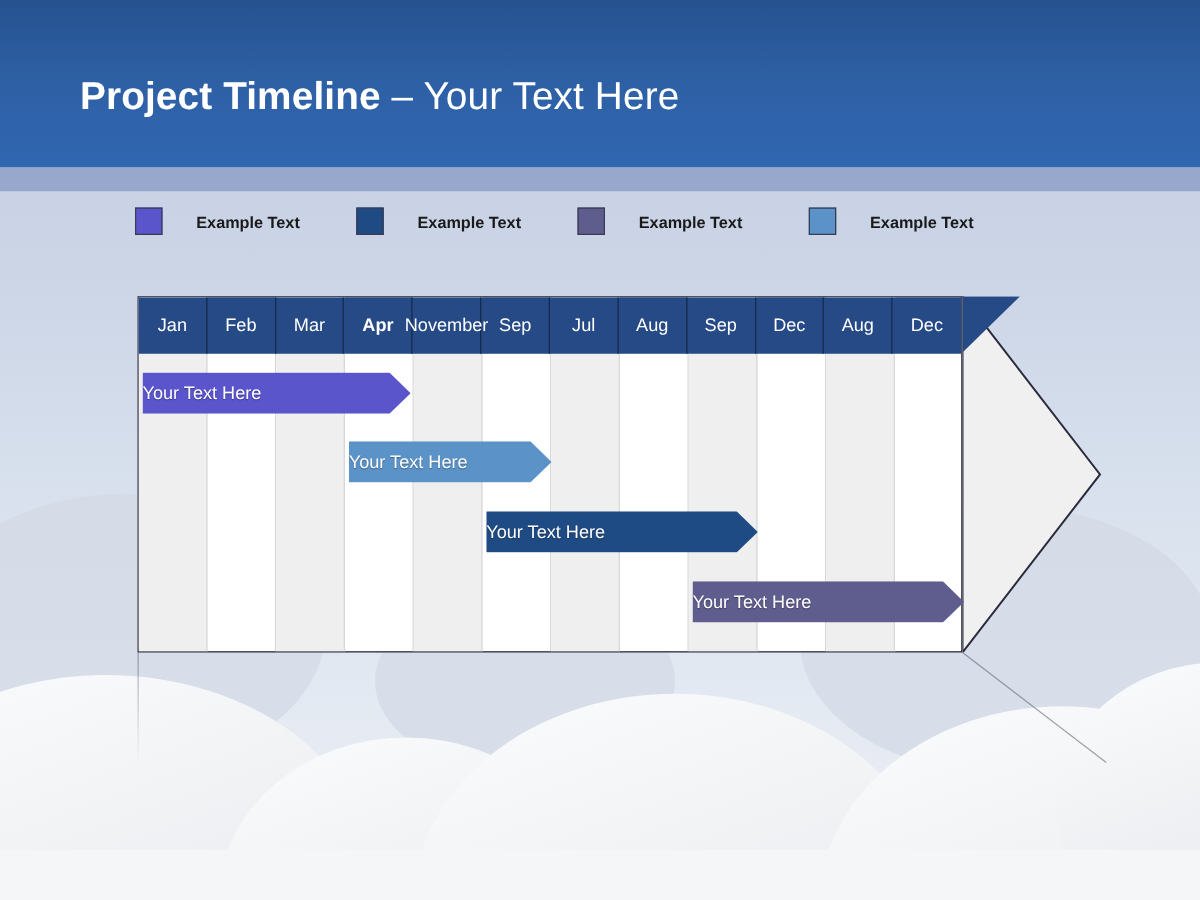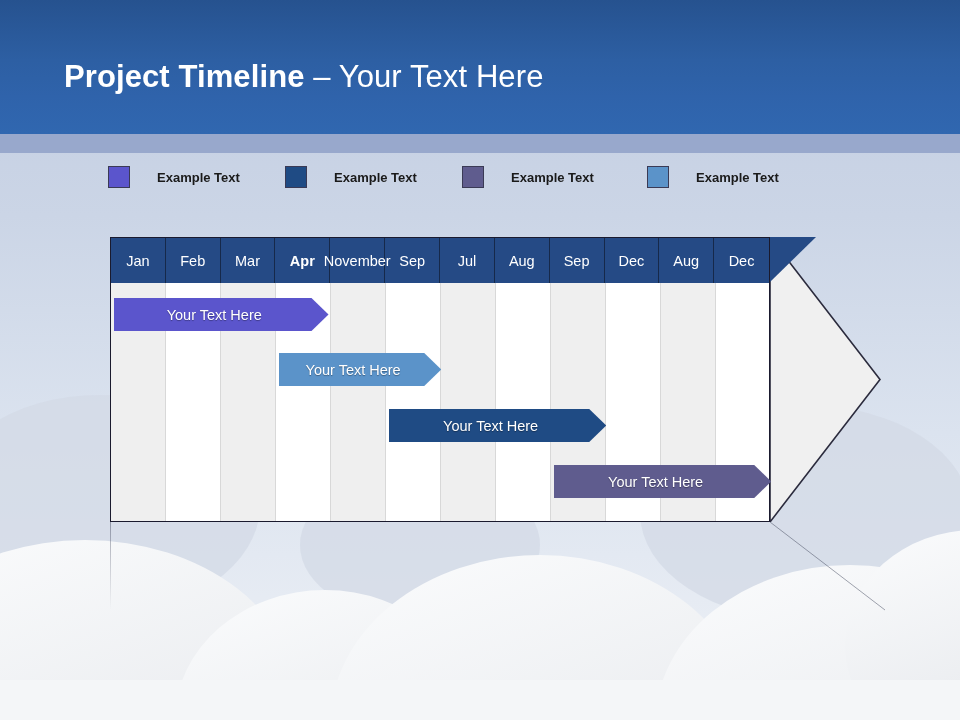--- a/index.html
+++ b/index.html
@@ -71,21 +71,21 @@
   .hcell:last-child { border-right:none; }
 
   #header-cap {
     position:absolute; left:770px; top:237px; width:46px; height:45px; z-index:4;
     background:#254a85;
     clip-path:polygon(0 0, 100% 0, 0 100%);
   }
 
   
   .bar {
-    position:absolute; display:flex; align-items:center; justify-content:center;
+    position:absolute; display:flex; align-items:center; 
     z-index:5;
   }
   .bar-shape {
     position:absolute; inset:0;
     clip-path:polygon(0 0, calc(100% - 17px) 0, 100% 50%, calc(100% - 17px) 100%, 0 100%);
   }
   .bar-label {
     position:relative; z-index:2; font-size:14.5px;
     padding-right:14px; white-space:nowrap;
     text-shadow:0 1px 1px rgba(0,0,0,.35);

